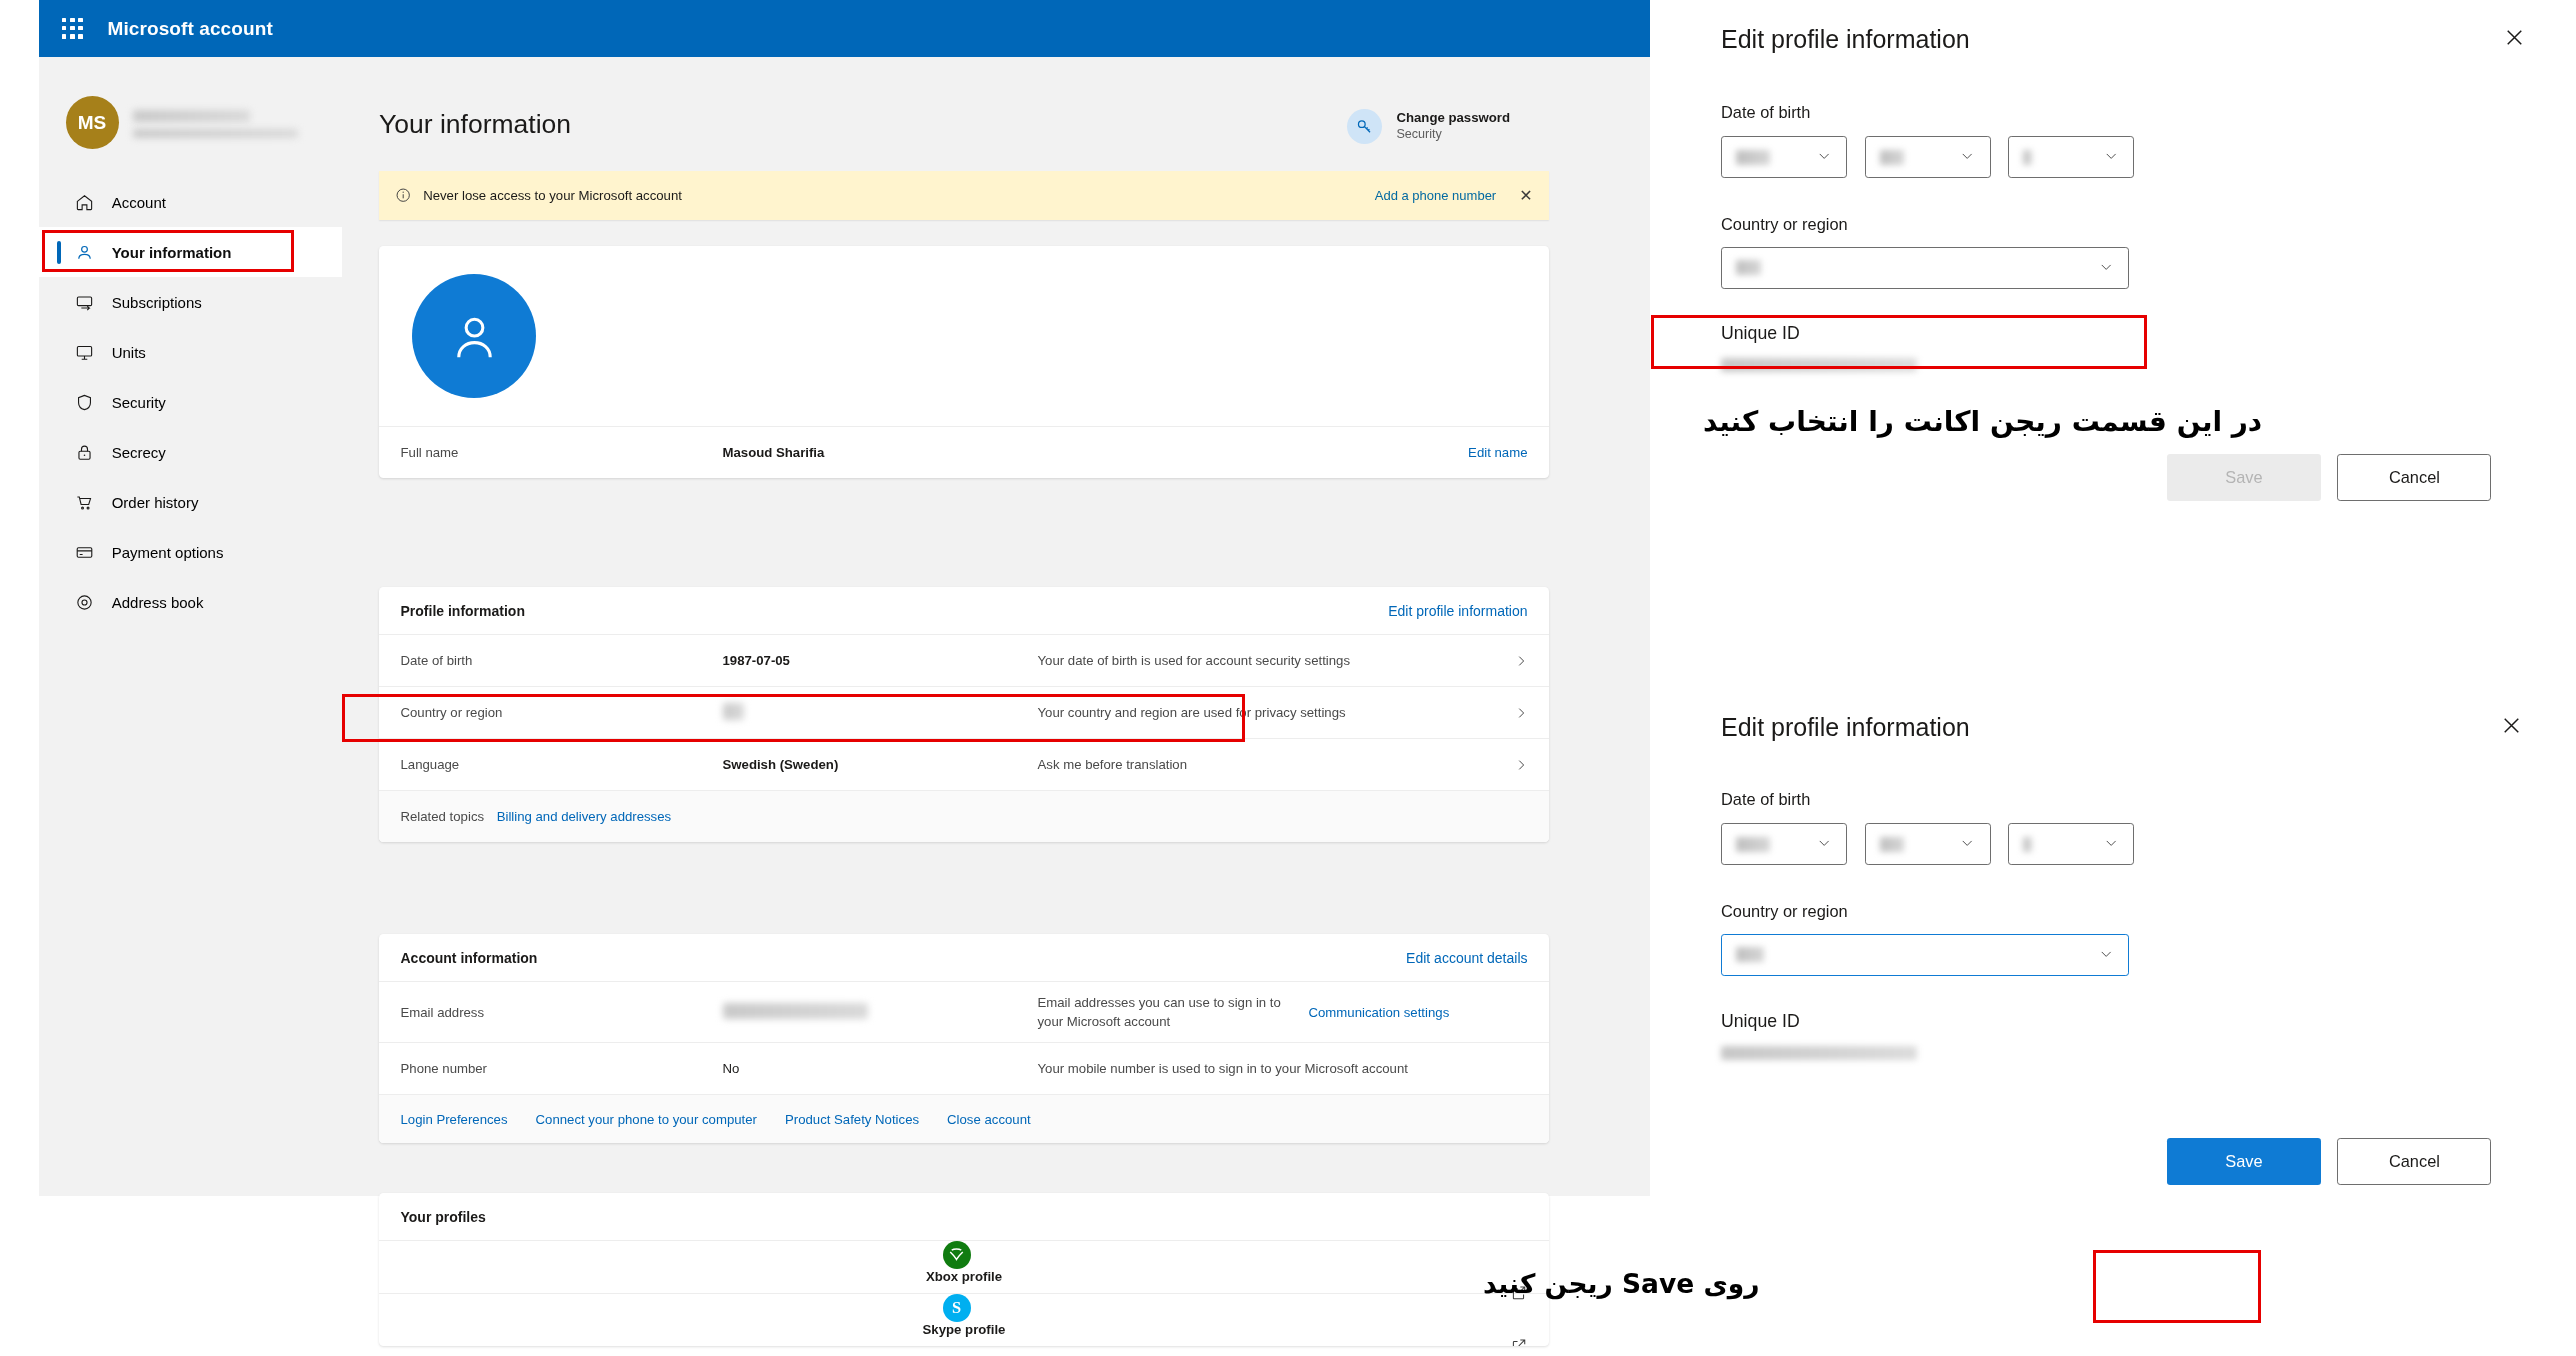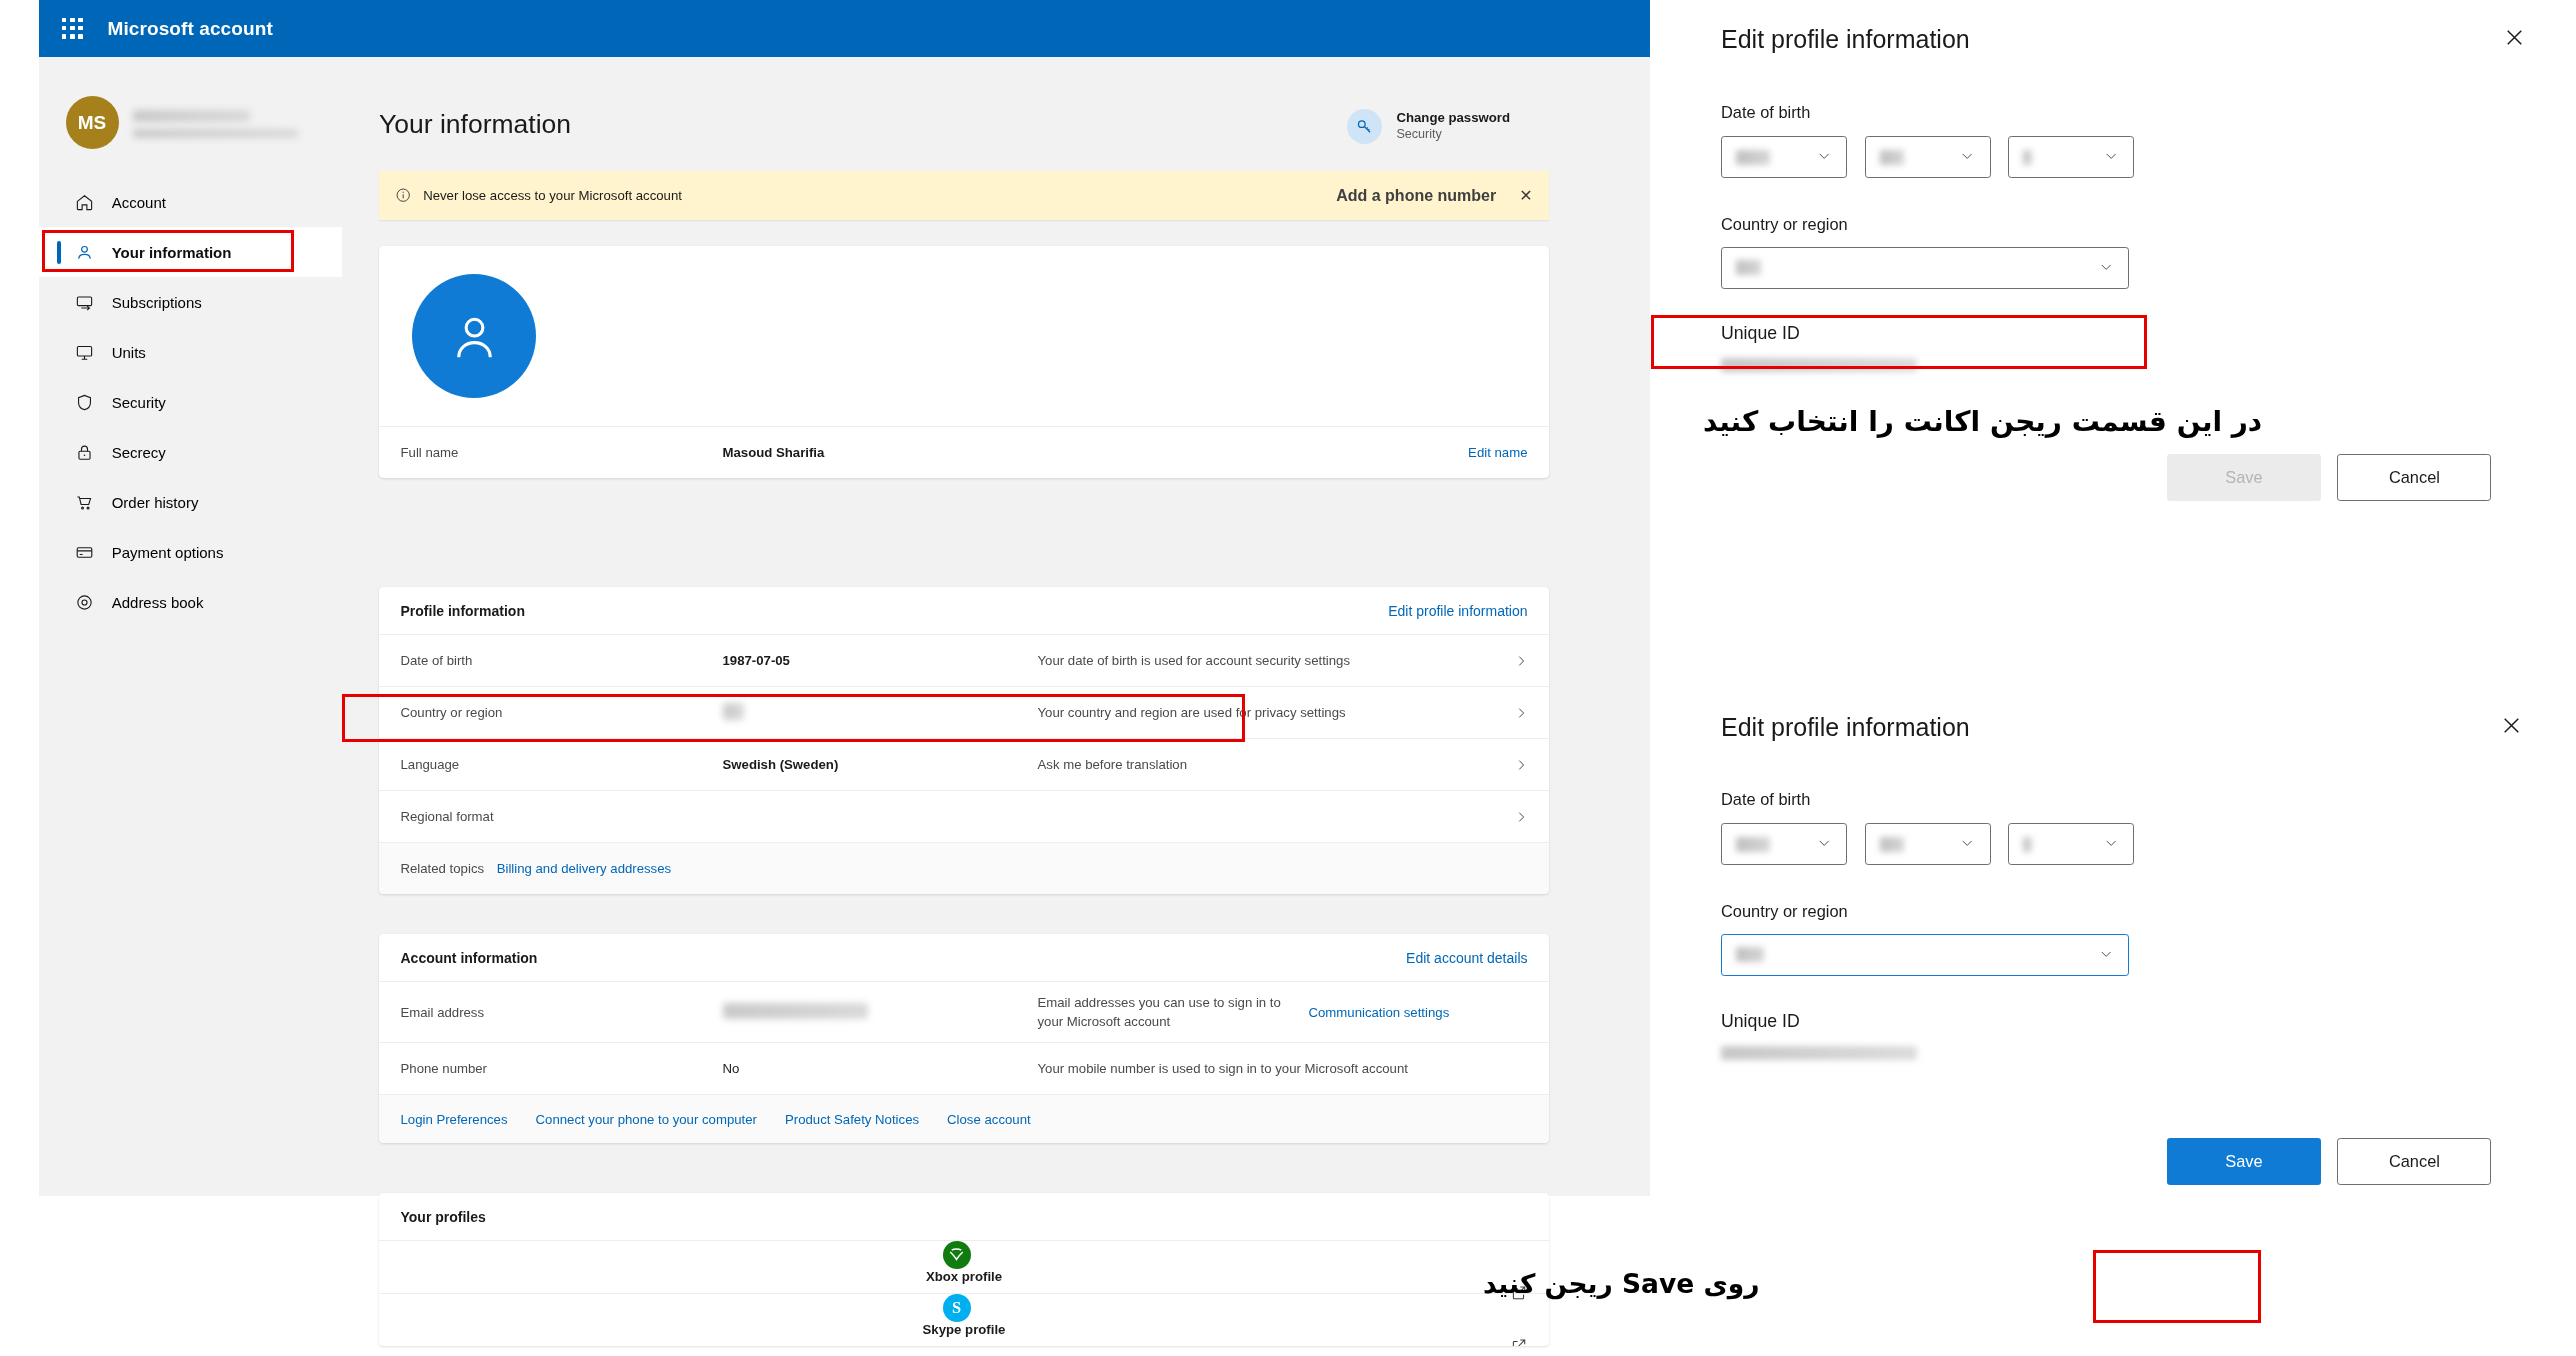--- a/index.html
+++ b/index.html
@@ -67,21 +67,21 @@
   .key-badge { width: 35px; height:35px; border-radius:50%; background:#cfe4f7; display:flex; align-items:center; justify-content:center; }
   .chgpass .t1 { font-size: 13.2px; color:#1b1a19; font-weight:600; line-height: 1.25; }
   .chgpass .t2 { font-size: 12.6px; color:#5d5d5d; line-height: 1.25; }
 
   .banner {
     position:absolute; left: 37px; top: 114px; width: 1170px; height: 49px;
     background:#fff4ce; display:flex; align-items:center; padding: 0 16.4px; box-shadow: 0 0.6px 1.3px rgba(0,0,0,.08);
   }
   .banner .info-ic { margin-right: 11.4px; display:flex; }
   .banner .btxt { font-size: 13.2px; color:#1b1a19; }
-  .banner .blink { margin-left:auto; font-size: 16px; color:#404040; cursor:pointer;font-weight:bold; }
+  .banner .blink { margin-left:auto; font-size: 13px; color:#0369a1; cursor:pointer; }
   .banner .bclose { margin-left: 23px; font-size: 16px; color:#3b3b3b; cursor:pointer; line-height:1; }
 
   .card {
     position:absolute; left: 37px; width: 1170px; background:#fff;
     border-radius: 4.4px; box-shadow: 0 1px 2.5px rgba(0,0,0,.13); overflow:hidden;
   }
   .card-head { padding: 16.4px 21.5px 15px 21.5px; display:flex; align-items:center; }
   .card-head .ch-title { font-size: 14px; font-weight:700; color:#1b1a19; }
   .card-head .ch-link { margin-left:auto; font-size: 14px; color:#0067b8; cursor:pointer; }
 
@@ -358,30 +358,20 @@
           <span class="lbl">Language</span>
           <span class="val">Swedish (Sweden)</span>
           <span class="desc">Ask me before translation</span>
           <span class="chev">
             <svg width="14" height="14" viewBox="0 0 24 24" fill="none" stroke="#3b3b3b" stroke-width="1.6">
                 <path d="M9 4.5 16.5 12 9 19.5"></path>
               </svg>
           </span>
         </div>
 
-        <div class="row">
-          <span class="lbl">Regional format</span>
-          <span class="val"></span>
-          <span class="desc"></span>
-          <span class="chev">
-            <svg width="14" height="14" viewBox="0 0 24 24" fill="none" stroke="#3b3b3b" stroke-width="1.6">
-                <path d="M9 4.5 16.5 12 9 19.5"></path>
-              </svg>
-          </span>
-        </div>
 
         <div class="related">
           <span class="rl-lbl">Related topics</span>
           <span class="rl-link">Billing and delivery addresses</span>
         </div>
       </div>
 
       <div class="card" style="top: 877px;">
         <div class="card-head">
           <span class="ch-title">Account information</span>

